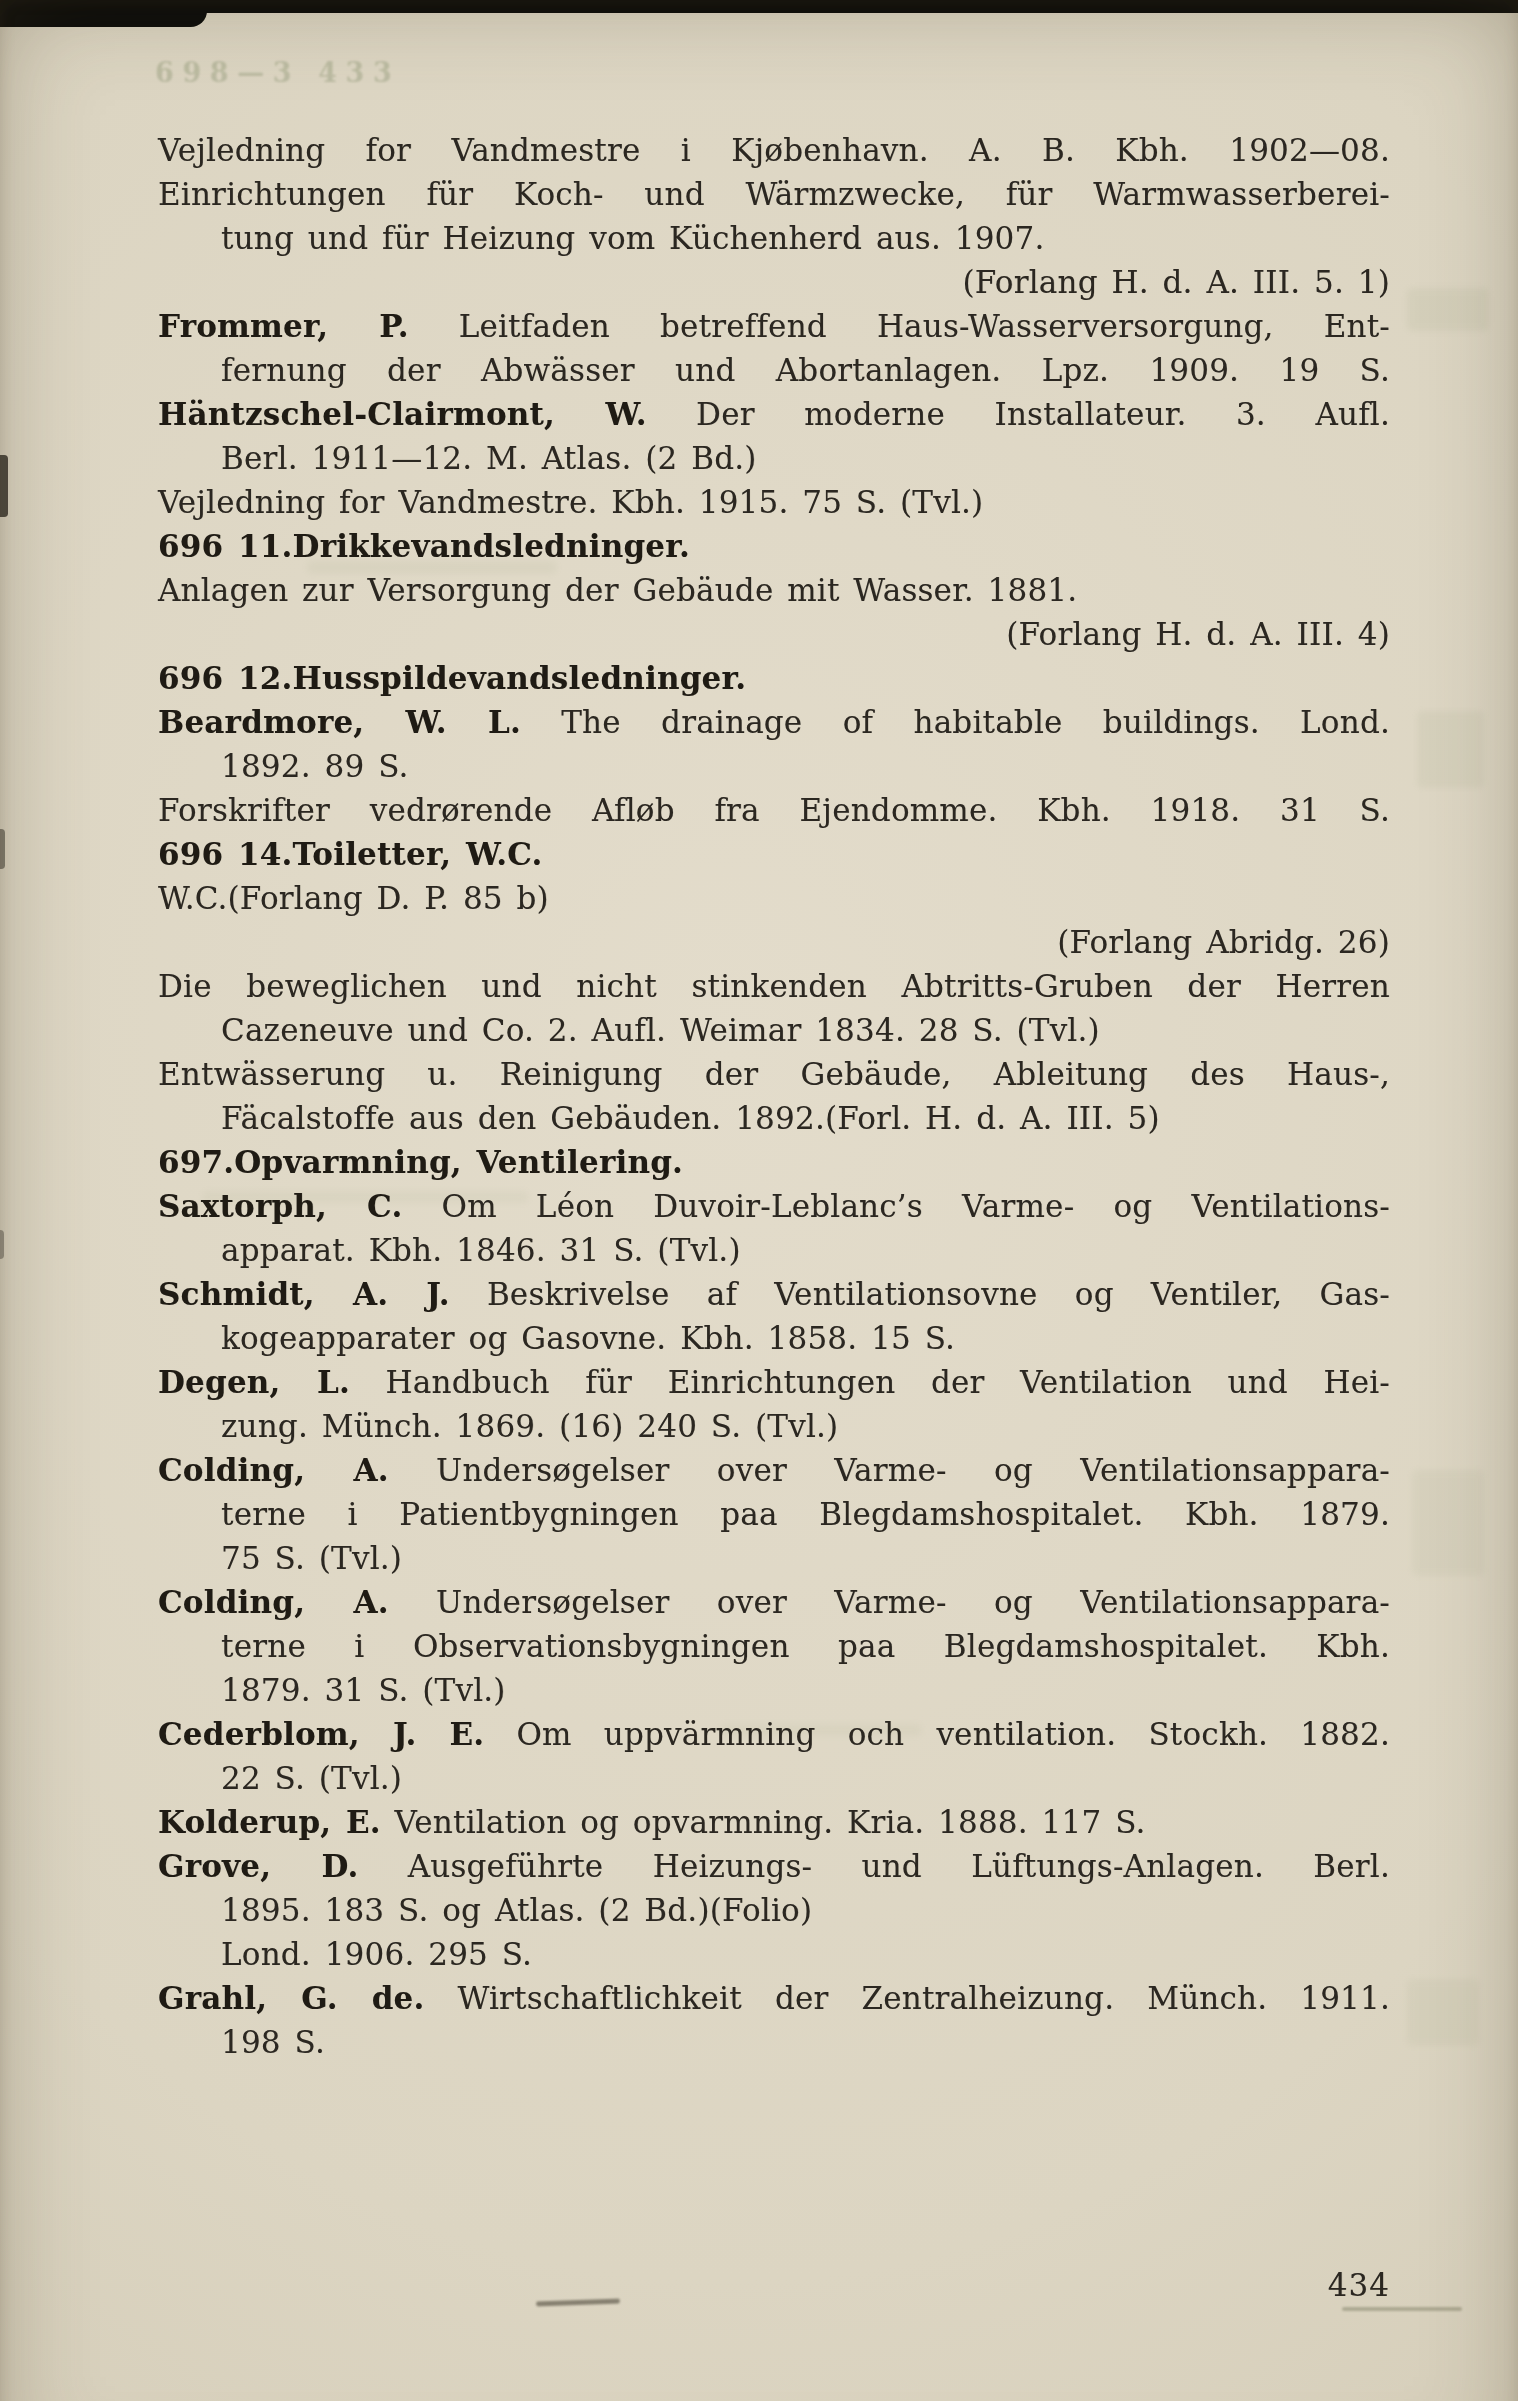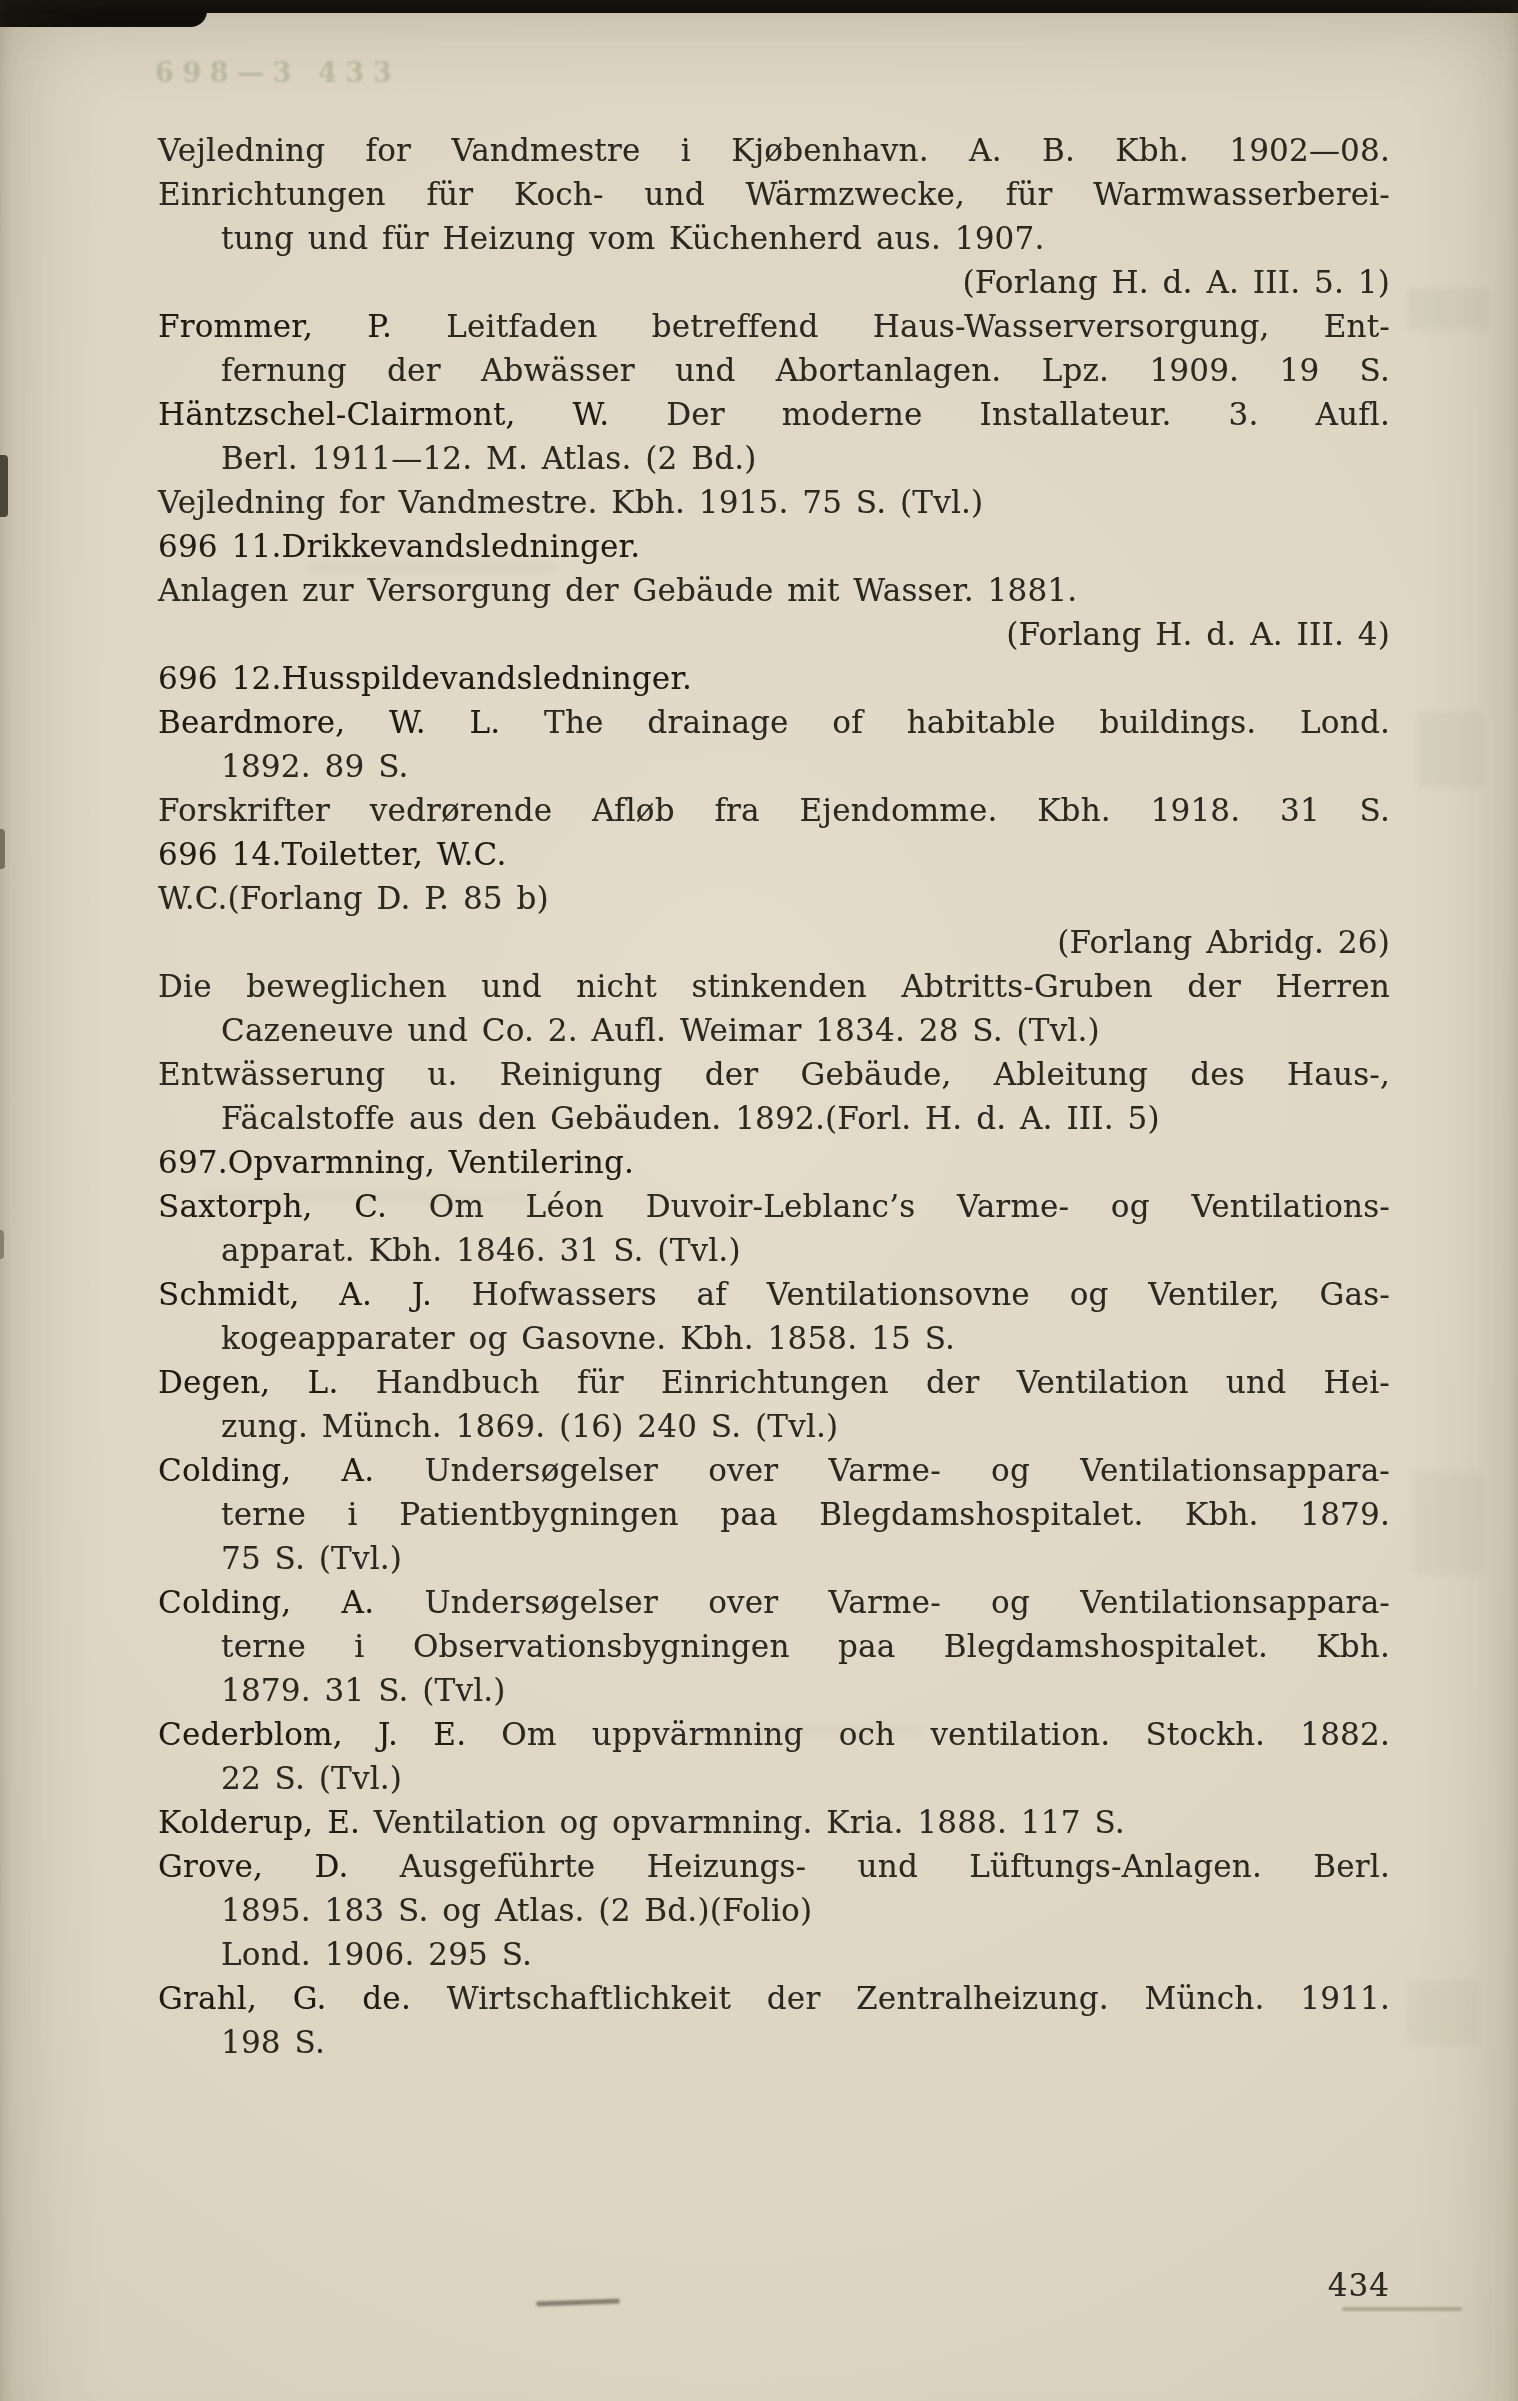--- a/index.html
+++ b/index.html
@@ -24,21 +24,21 @@
     font-size: 31px;
     letter-spacing: 0.2px;
     word-spacing: 0.12em;
     text-shadow: 0.3px 0.4px 0 rgba(43,39,33,.22);
   }
   .line { line-height: 44px; min-height: 44px; }
   .line.justify { text-align: justify; text-align-last: justify; }
   .line.right   { text-align: right; }
   .line.split   { display: flex; justify-content: flex-start; }
   .line.indent  { padding-left: 63px; }
-  .seg.b { font-weight: normal; color: #1f1b14; }
+  .seg.b { font-weight: bold; color: #1f1b14; }
   .page-number {
     position: absolute; left: 158px; top: 2263px; width: 1232px;
     text-align: right; font-size: 31px; line-height: 44px;
     letter-spacing: 1px;
     text-shadow: 0.3px 0.4px 0 rgba(43,39,33,.22);
   }
   
   .ghost-header {
     position: absolute; left: 155px; top: 57px;
     font-size: 27px; font-weight: bold; letter-spacing: 8.6px;
@@ -125,21 +125,21 @@
       <div class="line split indent">
         <span><span class="seg">Fäcalstoffe aus den Gebäuden. 1892.</span></span>
         <span><span class="seg">(Forl. H. d. A. III. 5)</span></span>
       </div>
       <div class="line split">
         <span><span class="seg b">697.</span></span>
         <span><span class="seg b">Opvarmning, Ventilering.</span></span>
       </div>
       <div class="line justify"><span class="seg b">Saxtorph, C.</span><span class="seg"> Om Léon Duvoir-Leblanc’s Varme- og Ventilations-</span></div>
       <div class="line left indent"><span class="seg">apparat. Kbh. 1846. 31 S. (Tvl.)</span></div>
-      <div class="line justify"><span class="seg b">Schmidt, A. J.</span><span class="seg"> Hofwassers af Ventilationsovne og Ventiler, Gas-</span></div>
+      <div class="line justify"><span class="seg b">Schmidt, A. J.</span><span class="seg"> Beskrivelse af Ventilationsovne og Ventiler, Gas-</span></div>
       <div class="line left indent"><span class="seg">kogeapparater og Gasovne. Kbh. 1858. 15 S.</span></div>
       <div class="line justify"><span class="seg b">Degen, L.</span><span class="seg"> Handbuch für Einrichtungen der Ventilation und Hei-</span></div>
       <div class="line left indent"><span class="seg">zung. Münch. 1869. (16) 240 S. (Tvl.)</span></div>
       <div class="line justify"><span class="seg b">Colding, A.</span><span class="seg"> Undersøgelser over Varme- og Ventilationsappara-</span></div>
       <div class="line justify indent"><span class="seg">terne i Patientbygningen paa Blegdamshospitalet. Kbh. 1879.</span></div>
       <div class="line left indent"><span class="seg">75 S. (Tvl.)</span></div>
       <div class="line justify"><span class="seg b">Colding, A.</span><span class="seg"> Undersøgelser over Varme- og Ventilationsappara-</span></div>
       <div class="line justify indent"><span class="seg">terne i Observationsbygningen paa Blegdamshospitalet. Kbh.</span></div>
       <div class="line left indent"><span class="seg">1879. 31 S. (Tvl.)</span></div>
       <div class="line justify"><span class="seg b">Cederblom, J. E.</span><span class="seg"> Om uppvärmning och ventilation. Stockh. 1882.</span></div>

